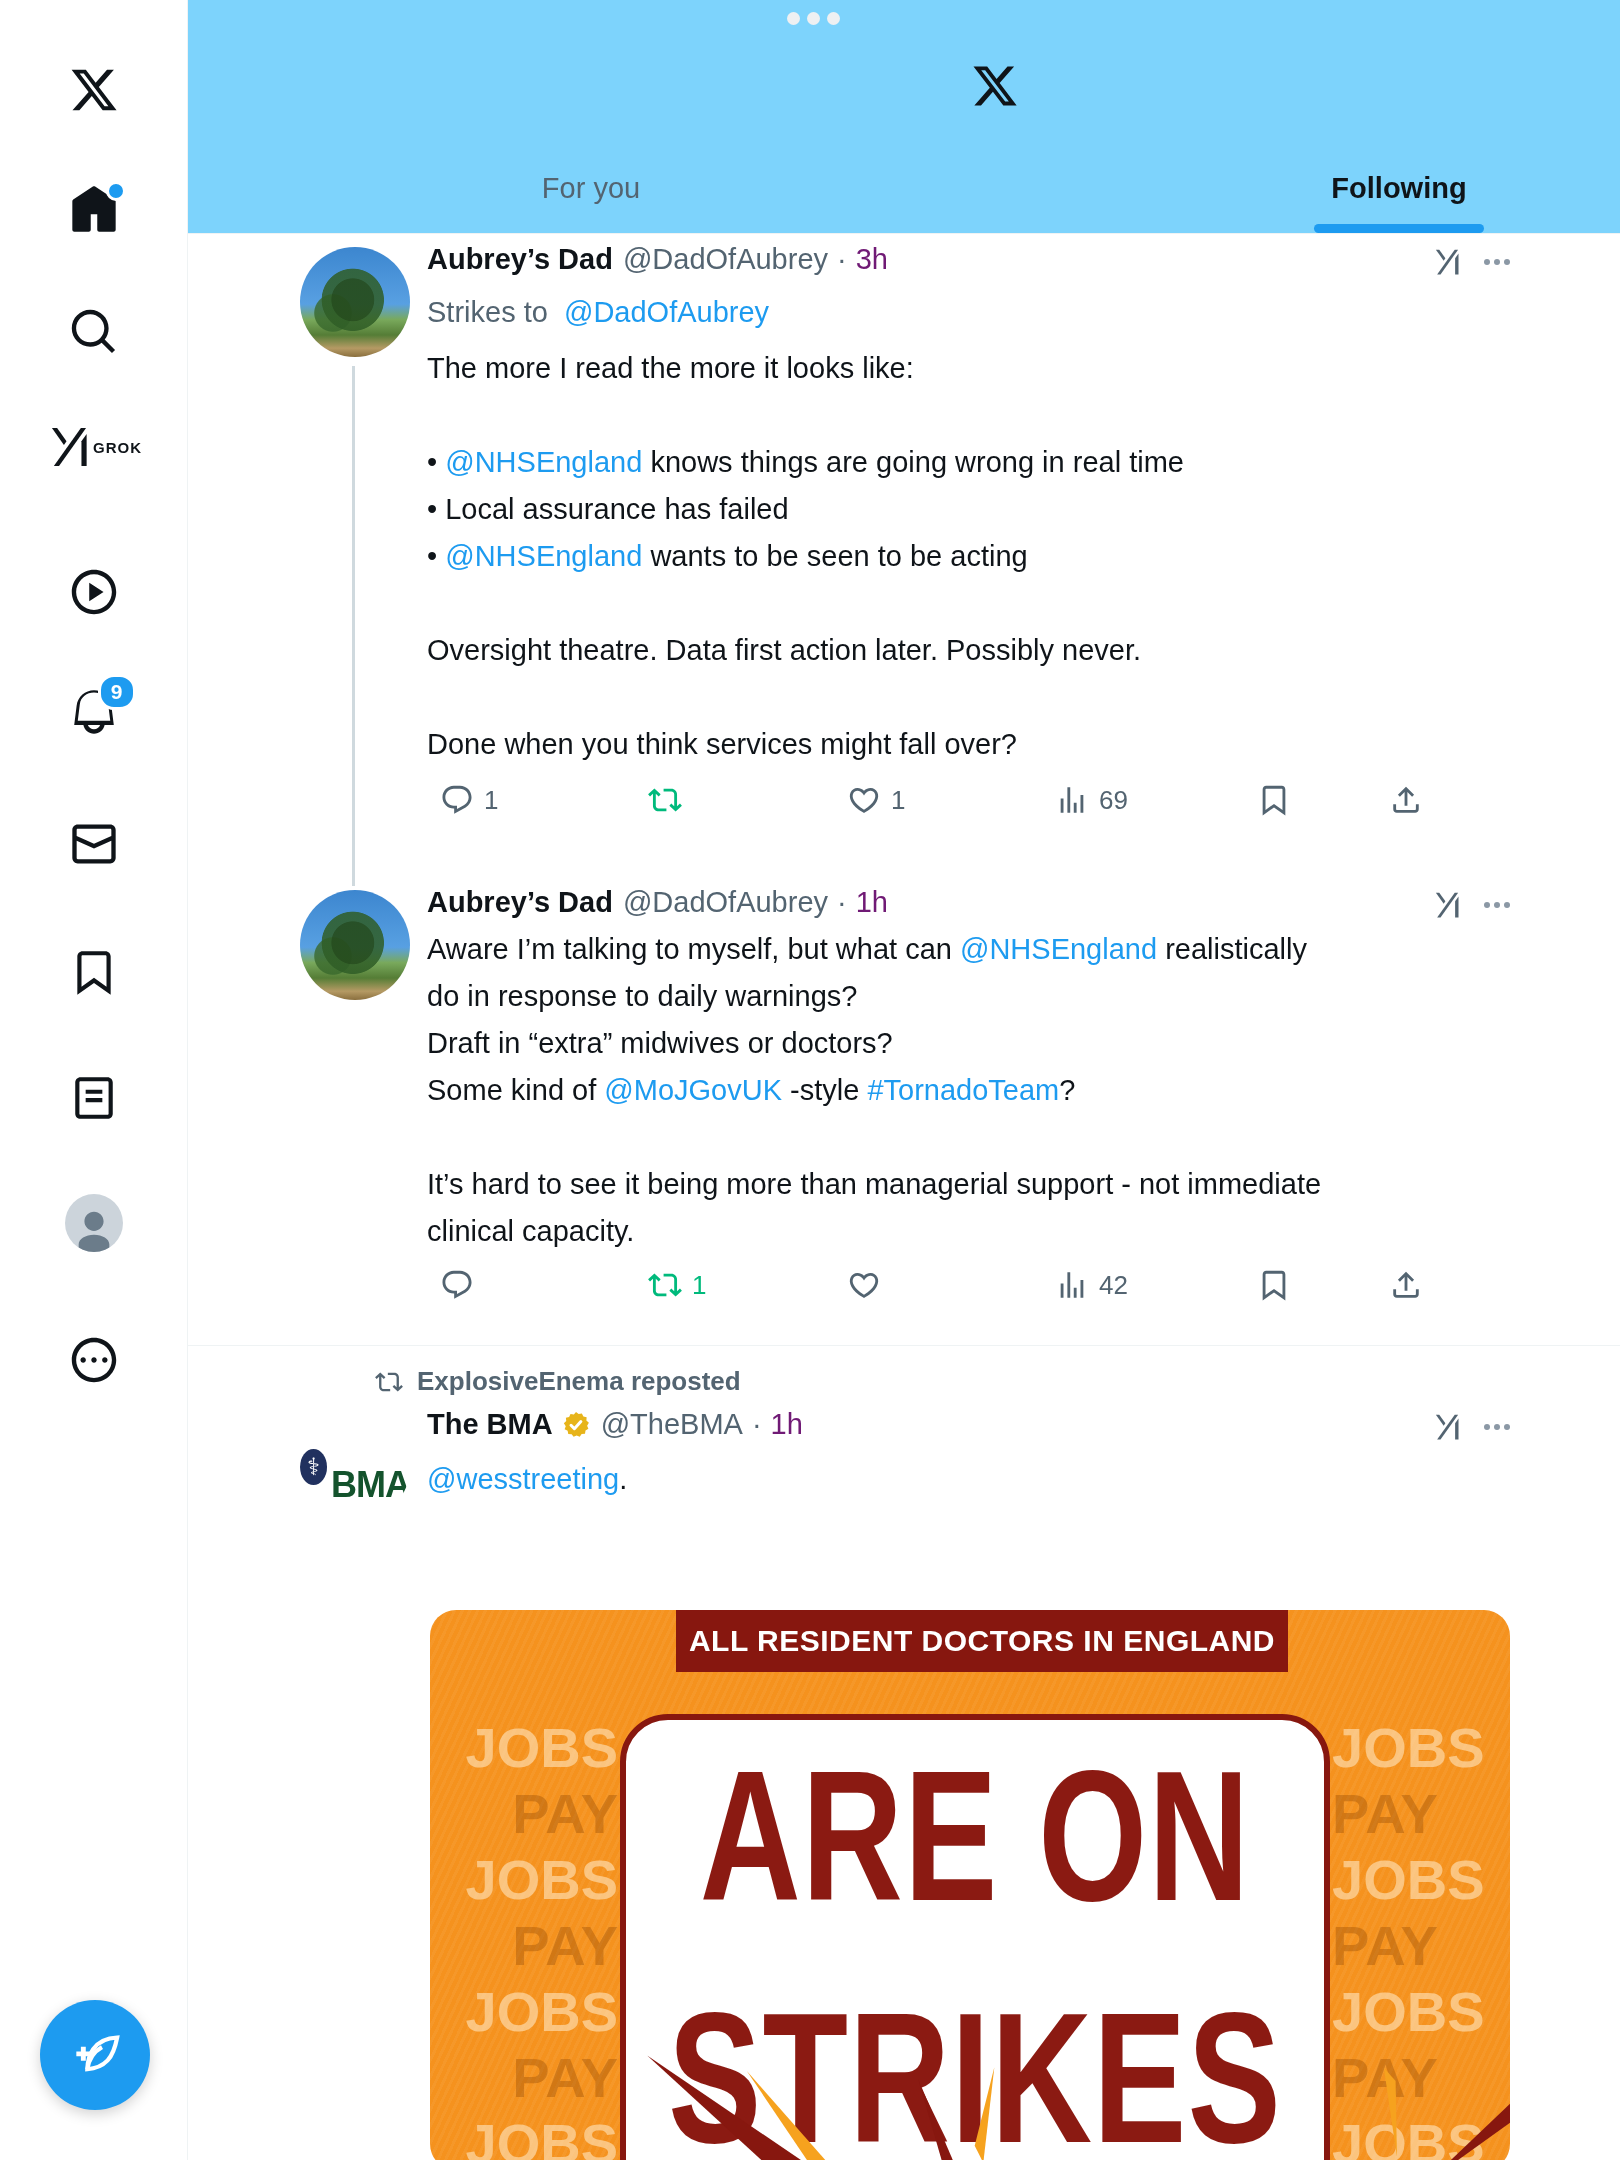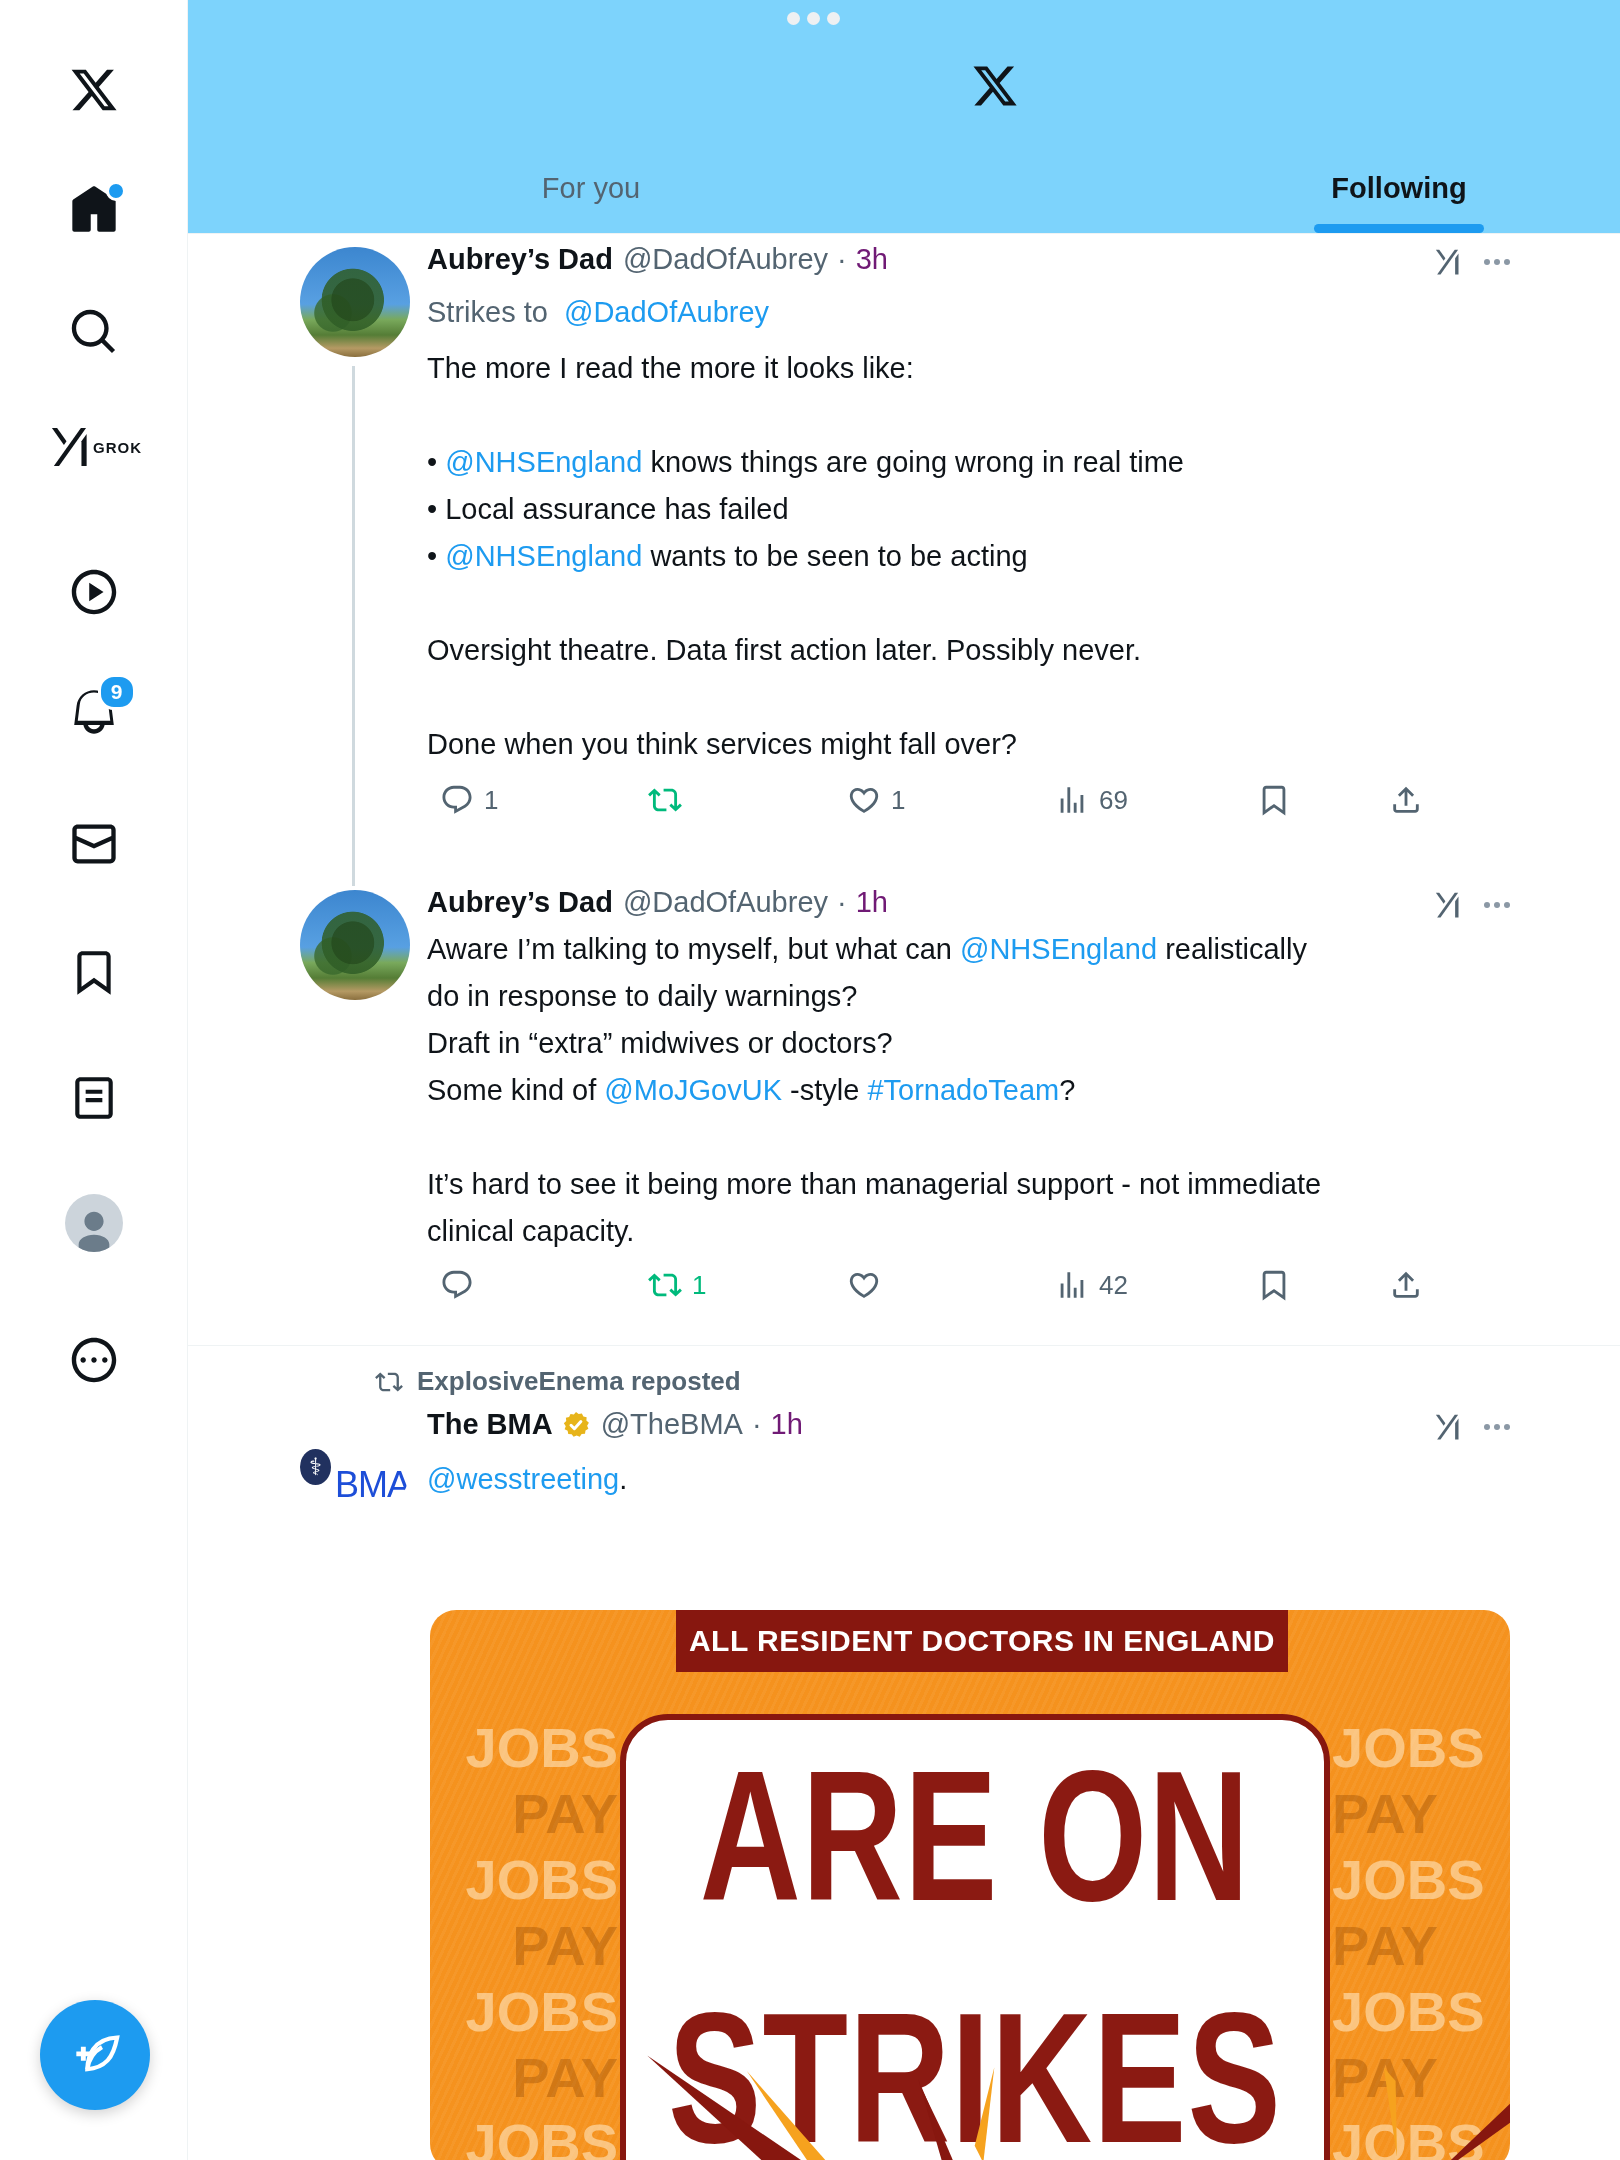--- a/index.html
+++ b/index.html
@@ -45,21 +45,21 @@
   #t3{top:1346px;height:814px;}
   .thread-line{position:absolute;left:352px;top:366px;width:3px;height:520px;background:#cfd9de;z-index:1;}
   .avatar{position:absolute;left:113px;width:110px;height:110px;border-radius:50%;overflow:hidden;z-index:2;cursor:pointer;}
   .avatar-tree{background:
       radial-gradient(circle at 48% 48%, rgba(38,77,30,.95) 0 26%, rgba(47,93,38,.85) 27% 38%, transparent 39%),
       radial-gradient(circle at 30% 60%, rgba(56,104,44,.8) 0 18%, transparent 19%),
       linear-gradient(to bottom,#3c86cf 0%,#58a0e2 52%,#79a95c 66%,#557d36 80%,#b59a64 92%,#8a6f3e 100%);}
   .avatar-bma{background:#fff;display:flex;align-items:center;justify-content:center;gap:4px;}
   .bma-roundel{width:36px;height:36px;border-radius:50%;background:#21315f;color:#fff;
                display:flex;align-items:center;justify-content:center;font-size:24px;}
-  .bma-text{color:#1d4ed8;font-size:36px;font-weight:normal;letter-spacing:-1px;margin-top:36px;}
+  .bma-text{color:#14532d;font-size:36px;font-weight:bold;letter-spacing:-1px;margin-top:36px;}
   .name-row{position:absolute;left:240px;font-size:29px;white-space:nowrap;display:flex;align-items:center;}
   .t-name{font-weight:bold;color:#0f1419;}
   .t-meta{color:#536471;margin-left:10px;}
   .t-dot{color:#536471;margin-left:9px;}
   .t-time{color:#701a75;margin-left:9px;}
   .badge{margin-left:8px;}
   .replying{position:absolute;left:240px;top:63px;font-size:29px;color:#536471;}
   .t-link{color:#1d9bf0;cursor:pointer;}
   .t-body{position:absolute;left:240px;width:1085px;font-size:29px;line-height:47px;
           color:#0f1419;white-space:pre-wrap;}

